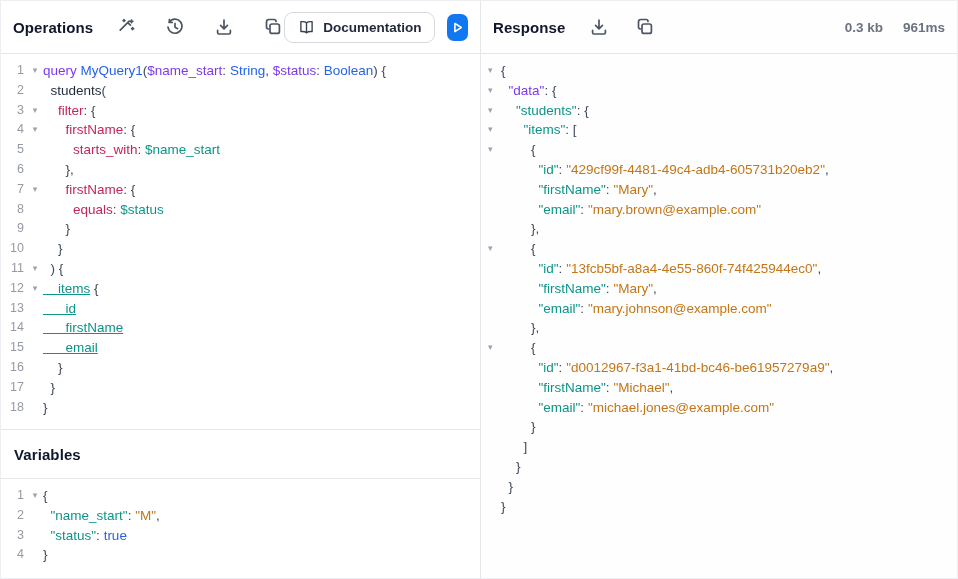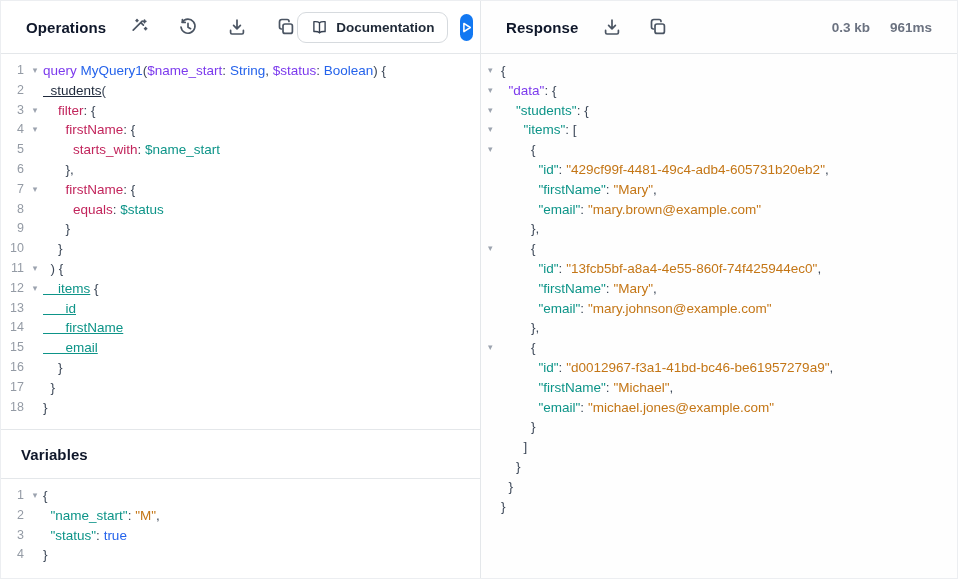--- a/index.html
+++ b/index.html
@@ -2,51 +2,51 @@
 <html><head>
 <meta charset="utf-8">
 <style>
   * { margin:0; padding:0; box-sizing:border-box; }
   html,body { background:#fff; }
   body { font-family:"Liberation Sans", sans-serif; color:#1f2937; }
   .app { width:958px; height:579px; background:#fff; display:flex; overflow:hidden; border:1px solid #eceef1; }
   .pane-left { width:480px; border-right:1px solid #e4e7ea; display:flex; flex-direction:column; }
   .pane-right { width:477px; display:flex; flex-direction:column; background:#fefefe; }
 
-  .panel-header { height:53px; flex:0 0 53px; border-bottom:1px solid #e4e7ea; display:flex; align-items:center; padding:0 25px; }
+  .panel-header { height:53px; flex:0 0 53px; border-bottom:1px solid #e4e7ea; display:flex; align-items:center; padding:0 12px; }
   .panel-title { font-size:15px; font-weight:700; color:#0f172a; letter-spacing:.1px; }
   .icon-btn { background:none; border:none; cursor:pointer; display:flex; align-items:center; justify-content:center; width:22px; height:22px; padding:0; }
   .icon-btn svg { stroke:#4b5563; fill:none; stroke-width:1.7; stroke-linecap:round; stroke-linejoin:round; }
   .ops-icons { display:flex; align-items:center; gap:27px; margin-left:22px; }
   .resp-icons { display:flex; align-items:center; gap:24px; margin-left:22px; }
 
   .doc-btn { margin-left:auto; height:31px; display:flex; align-items:center; gap:8px; padding:0 13px; border:1px solid #d6dade; border-radius:9px; background:#fff; font-size:13.5px; font-weight:600; color:#1f2937; cursor:pointer; font-family:inherit;text-align:center; }
   .doc-btn svg { stroke:#374151; fill:none; stroke-width:1.6; stroke-linecap:round; stroke-linejoin:round; }
   .run-btn { margin-left:12px; width:44px; height:27px; border:none; border-radius:7px; background:#1278f2; display:flex; align-items:center; justify-content:center; cursor:pointer; }
   .run-btn svg { stroke:#fff; fill:none; stroke-width:1.7; stroke-linejoin:round; }
 
   .resp-meta { margin-left:auto; display:flex; align-items:center; gap:20px; font-size:13.5px; color:#6b7280;font-weight:bold; }
 
   .code-area { overflow:hidden; }
   .query-editor { height:375px; padding-top:7px; }
-  .vars-header { height:50px; flex:0 0 50px; border-bottom:1px solid #e4e7ea; display:flex; align-items:center; padding:0 20px; }
+  .vars-header { height:50px; flex:0 0 50px; border-bottom:1px solid #e4e7ea; display:flex; align-items:center; padding:0 13px; }
   .vars-editor { flex:1; padding-top:7px; }
   .response-viewer { flex:1; padding-top:7px; }
 
   .code-line { display:flex; align-items:center; height:19.8px; line-height:19.8px; font-size:13.5px; }
   .ln { flex:0 0 26px; text-align:right; padding-right:3px; color:#949ba5; font-size:12.5px; user-select:none; }
   .fold { flex:0 0 16px; text-align:center; color:#9ca3af; font-size:9px; user-select:none; cursor:pointer; }
   .fold-resp { flex:0 0 20px; padding-left:7px; text-align:left; }
   .code-text { white-space:pre; }
 
   .tk-kw   { color:#7c3aed; }
   .tk-op   { color:#2563eb; }
   .tk-vardef { color:#7c3aed; }
   .tk-type { color:#2563eb; }
-  .tk-field{ color:#1e293b;text-decoration:underline; }
+  .tk-field{ color:#1e293b; }
   .tk-arg  { color:#c2255c; }
   .tk-var  { color:#0d9488; }
   .tk-sel  { color:#0d9488;text-decoration:underline; }
   .tk-pun  { color:#3f4a5a; }
   .tk-key  { color:#0d9488; }
   .tk-keyroot { color:#7c3aed; }
   .tk-str  { color:#c47616; }
   .tk-bool { color:#2563eb; }
 </style>
 </head>

